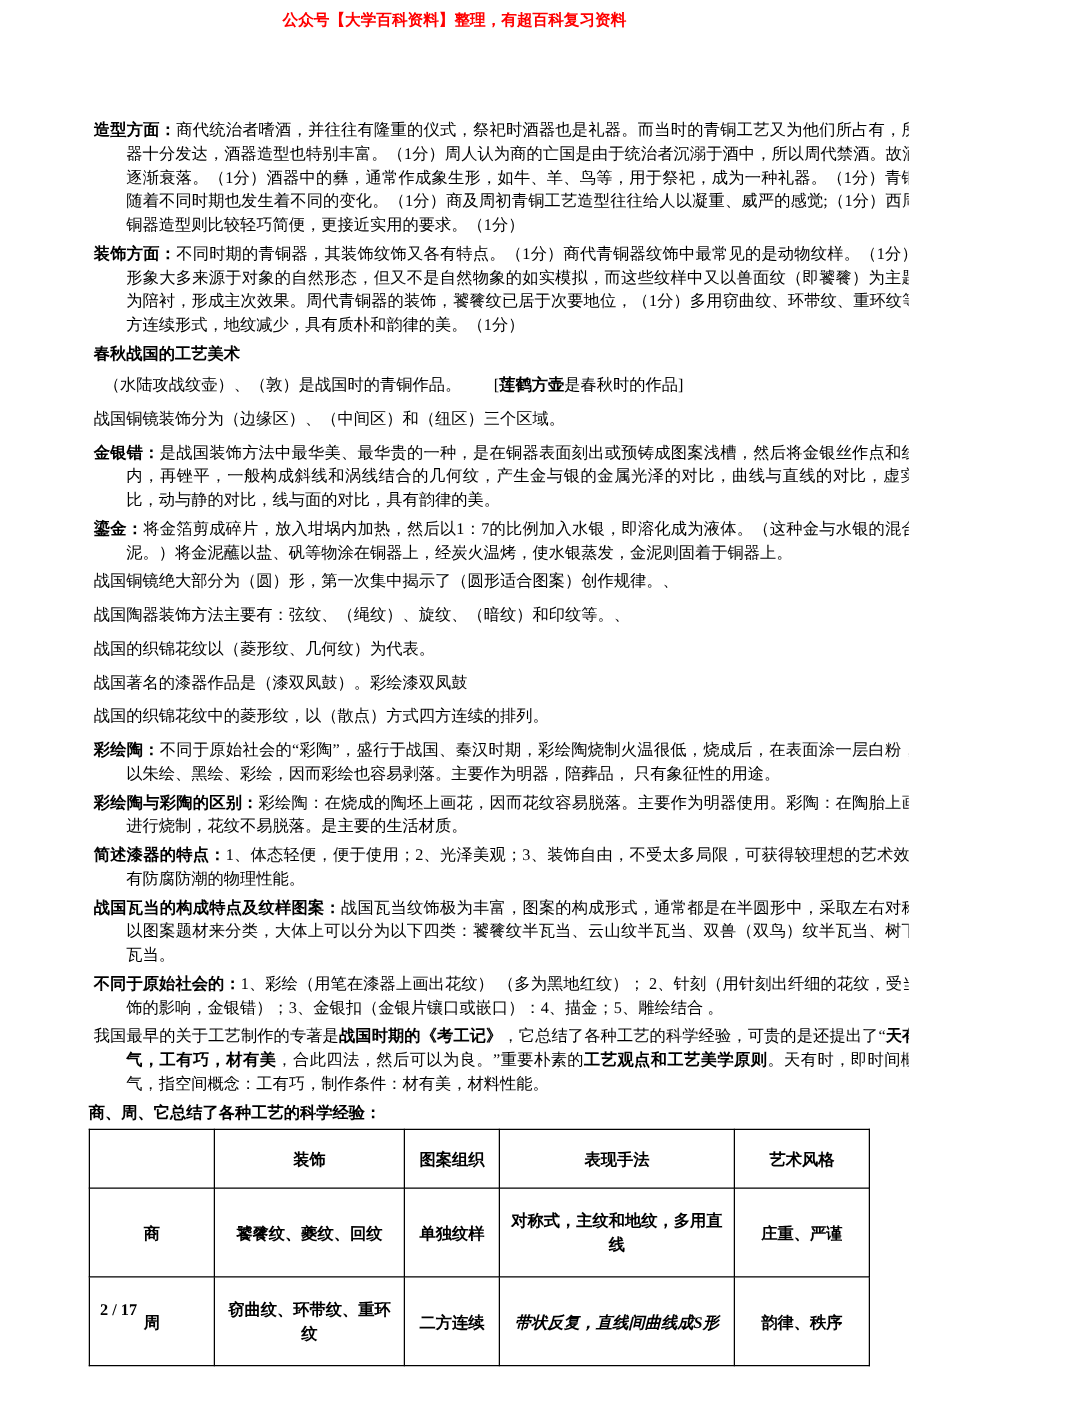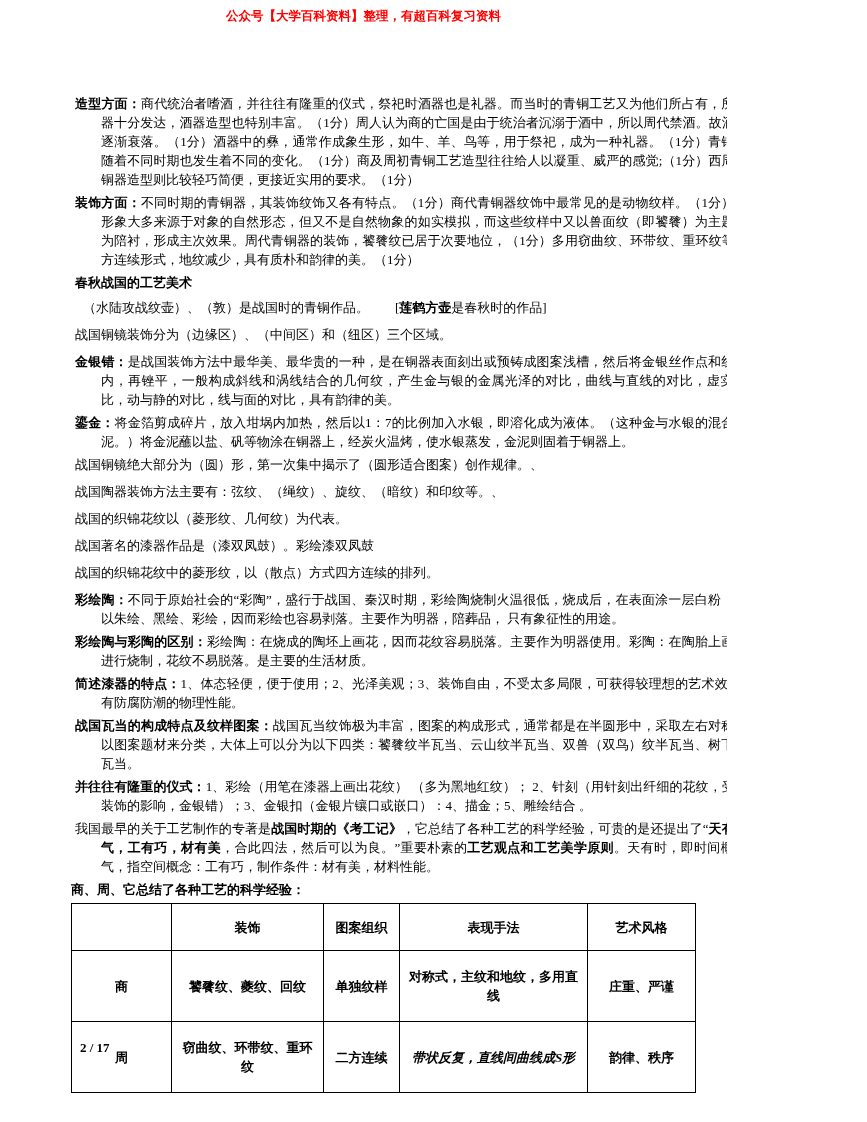--- a/index.html
+++ b/index.html
@@ -89,21 +89,21 @@
     <p class="para item">战国的织锦花纹中的菱形纹，以（散点）方式四方连续的排列。</p>
 
     <p class="para hang"><b class="lbl">彩绘陶：</b><span>不同于原始社会的“彩陶”，盛行于战国、秦汉时期，彩绘陶烧制火温很低，烧成后，在表面涂一层白粉，然后上施以朱绘、黑绘、彩绘，因而彩绘也容易剥落。主要作为明器，陪葬品， 只有象征性的用途。</span></p>
 
     <p class="para hang"><b class="lbl">彩绘陶与彩陶的区别：</b><span>彩绘陶：在烧成的陶坯上画花，因而花纹容易脱落。主要作为明器使用。彩陶：在陶胎上画花后，再进行烧制，花纹不易脱落。是主要的生活材质。</span></p>
 
     <p class="para hang"><b class="lbl">简述漆器的特点：</b><span>1、体态轻便，便于使用；2、光泽美观；3、装饰自由，不受太多局限，可获得较理想的艺术效果；4、具有防腐防潮的物理性能。</span></p>
 
     <p class="para hang"><b class="lbl">战国瓦当的构成特点及纹样图案：</b><span>战国瓦当纹饰极为丰富，图案的构成形式，通常都是在半圆形中，采取左右对称的骨法。以图案题材来分类，大体上可以分为以下四类：饕餮纹半瓦当、云山纹半瓦当、双兽（双鸟）纹半瓦当、树下双兽纹半瓦当。</span></p>
 
-    <p class="para hang"><b class="lbl">并往往有隆重的仪式：</b><span>1、彩绘（用笔在漆器上画出花纹） （多为黑地红纹）；  2、针刻（用针刻出纤细的花纹，受当时铜器装饰的影响，金银错）；3、金银扣（金银片镶口或嵌口）：4、描金；5、雕绘结合 。</span></p>
+    <p class="para hang"><b class="lbl">不同于原始社会的：</b><span>1、彩绘（用笔在漆器上画出花纹） （多为黑地红纹）；  2、针刻（用针刻出纤细的花纹，受当时铜器装饰的影响，金银错）；3、金银扣（金银片镶口或嵌口）：4、描金；5、雕绘结合 。</span></p>
 
     <p class="para hang"><span>我国最早的关于工艺制作的专著是</span><b class="seg">战国时期的《考工记》</b><span>，它总结了各种工艺的科学经验，可贵的是还提出了“</span><b class="seg">天有时，地有气，工有巧，材有美</b><span>，合此四法，然后可以为良。”重要朴素的</span><b class="seg">工艺观点和工艺美学原则</b><span>。天有时，即时间概念：地有气，指空间概念：工有巧，制作条件：材有美，材料性能。</span></p>
 
     <p class="para tbl-title">商、周、它总结了各种工艺的科学经验：</p>
 
     <table class="cmp">
       <colgroup>
         <col style="width:100px">
         <col style="width:152px">
         <col style="width:76px">

